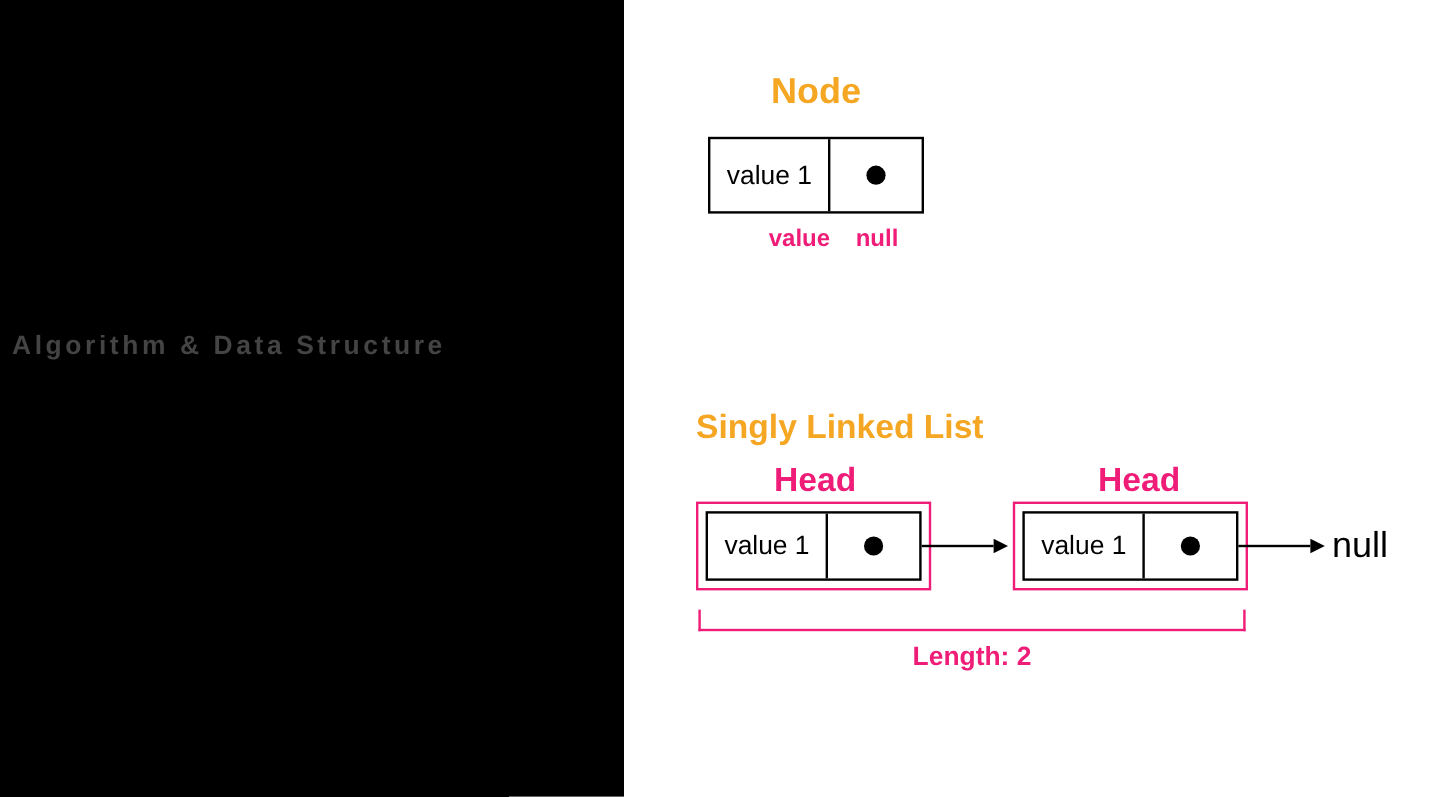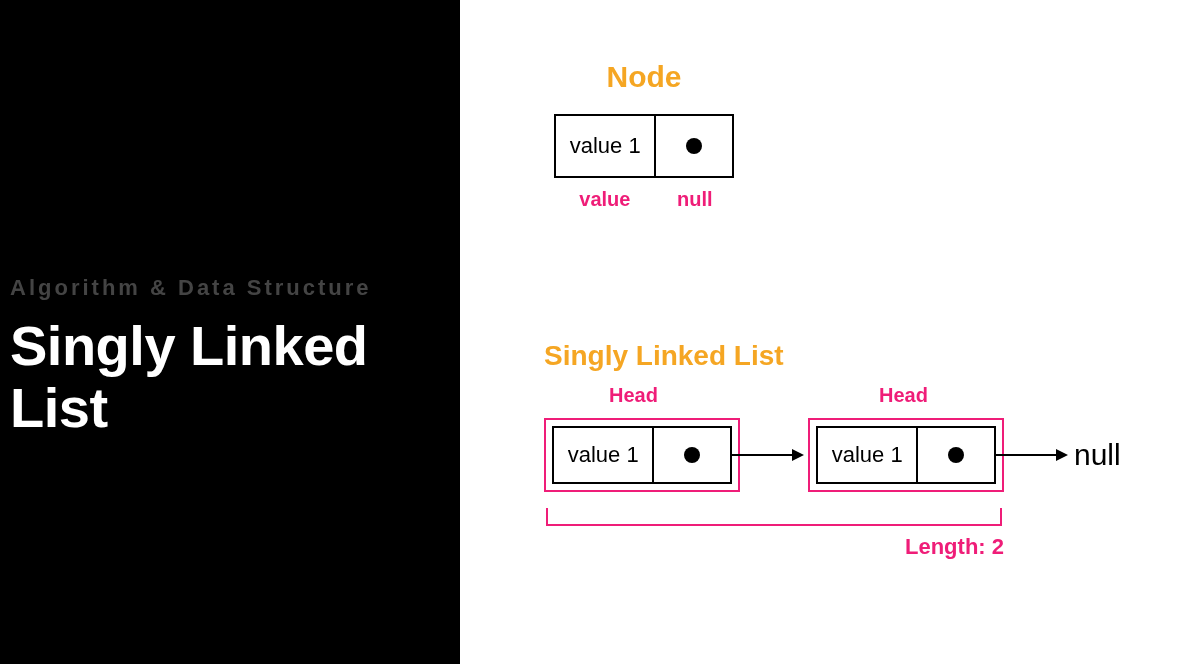--- a/index.html
+++ b/index.html
@@ -1,21 +1,21 @@
 <!DOCTYPE html>
 <html><head>
 <meta charset="utf-8">
 <style>
   * { box-sizing: border-box; margin: 0; padding: 0; }
   html, body { width: 1200px; height: 664px; font-family: -apple-system, BlinkMacSystemFont, "Segoe UI", Helvetica, Arial, sans-serif; }
   body { display: flex; }
 
   
   .left {
-    width: 460px;
+    width: 520px;
     height: 664px;
     background: #000;
     color: #fff;
     position: relative;
   }
   .left-inner {
     position: absolute;
     left: 0;
     top: 275px;
     padding-left: 10px;
@@ -33,21 +33,20 @@
     line-height: 1.1;
     letter-spacing: -0.5px;
   }
 
   
   .right {
     flex: 1;
     height: 588px;
     background: #fff;
     position: relative;
-    margin-left: 24px;
   }
 
   .orange { color: #f5a623; font-weight: 700; }
   .pink   { color: #ef1d78; font-weight: 700; }
 
   
   .node-section { position: absolute; top: 60px; left: 70px; }
   .node-heading { font-size: 30px; margin-bottom: 20px; text-align: center; width: 180px; }
 
   .node-box {
@@ -70,31 +69,31 @@
     display: flex;
     align-items: center;
     justify-content: center;
   }
   .dot {
     width: 16px; height: 16px; background:#000; border-radius:50%;
   }
   .node-under-labels {
     display:flex; width:180px; margin-top:10px; font-size:20px;
   }
-  .node-under-labels .l1 { flex:1.3; text-align:center; }
+  .node-under-labels .l1 { flex:1.3; text-align:right; }
   .node-under-labels .l2 { flex:1;   text-align:center; }
 
   
   .sll-section { position:absolute; top:340px; left:60px; right:13px; }
   .sll-heading { font-size:28px; margin-bottom:12px; }
 
   .sll-top-labels {
     position: relative;
     height: 30px;
-    font-size: 20px;
+    font-size: 28px;
     margin-bottom: 4px;
   }
   .lbl-head { position:absolute; left: 65px; }
   .lbl-tail { position:absolute; left: 335px; }
 
   .sll-row { display:flex; align-items:center; }
 
   .pink-wrap {
     border: 2px solid #ef1d78;
     padding: 6px;
@@ -138,32 +137,28 @@
 
   .length-bar-wrap { margin-top: 16px; width: 460px; text-align:center; }
   .length-bar {
     border-left: 2px solid #ef1d78;
     border-right: 2px solid #ef1d78;
     border-bottom: 2px solid #ef1d78;
     height: 18px;
     width: 456px;
     margin: 0 auto;
   }
-  .length-label { font-size:22px; margin-top:8px;text-align:right; }
+  .length-label { font-size:22px; margin-top:8px; }
 </style>
 </head>
 <body>
 
 <div class="left">
   <div class="left-inner">
     <div class="sup">Algorithm &amp; Data Structure</div>
-    <div class="title">
-      <span>Singly Linked</span><br>
-      <span>List</span>
-    </div>
   </div>
 </div>
 
 <div class="right">
 
   <div class="node-section">
     <div class="node-heading orange">Node</div>
     <div class="node-box">
       <div class="value-cell">value 1</div>
       <div class="ptr-cell">

